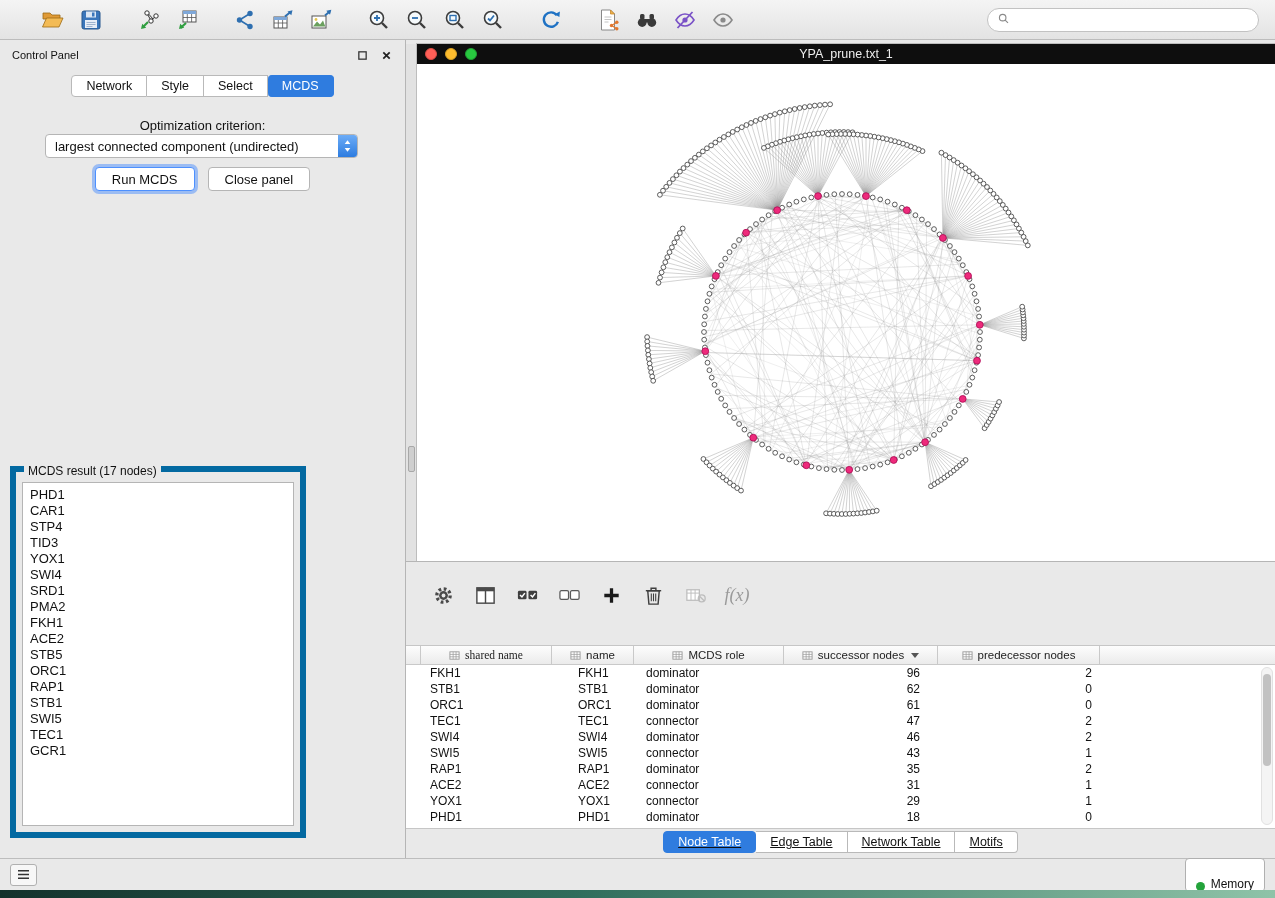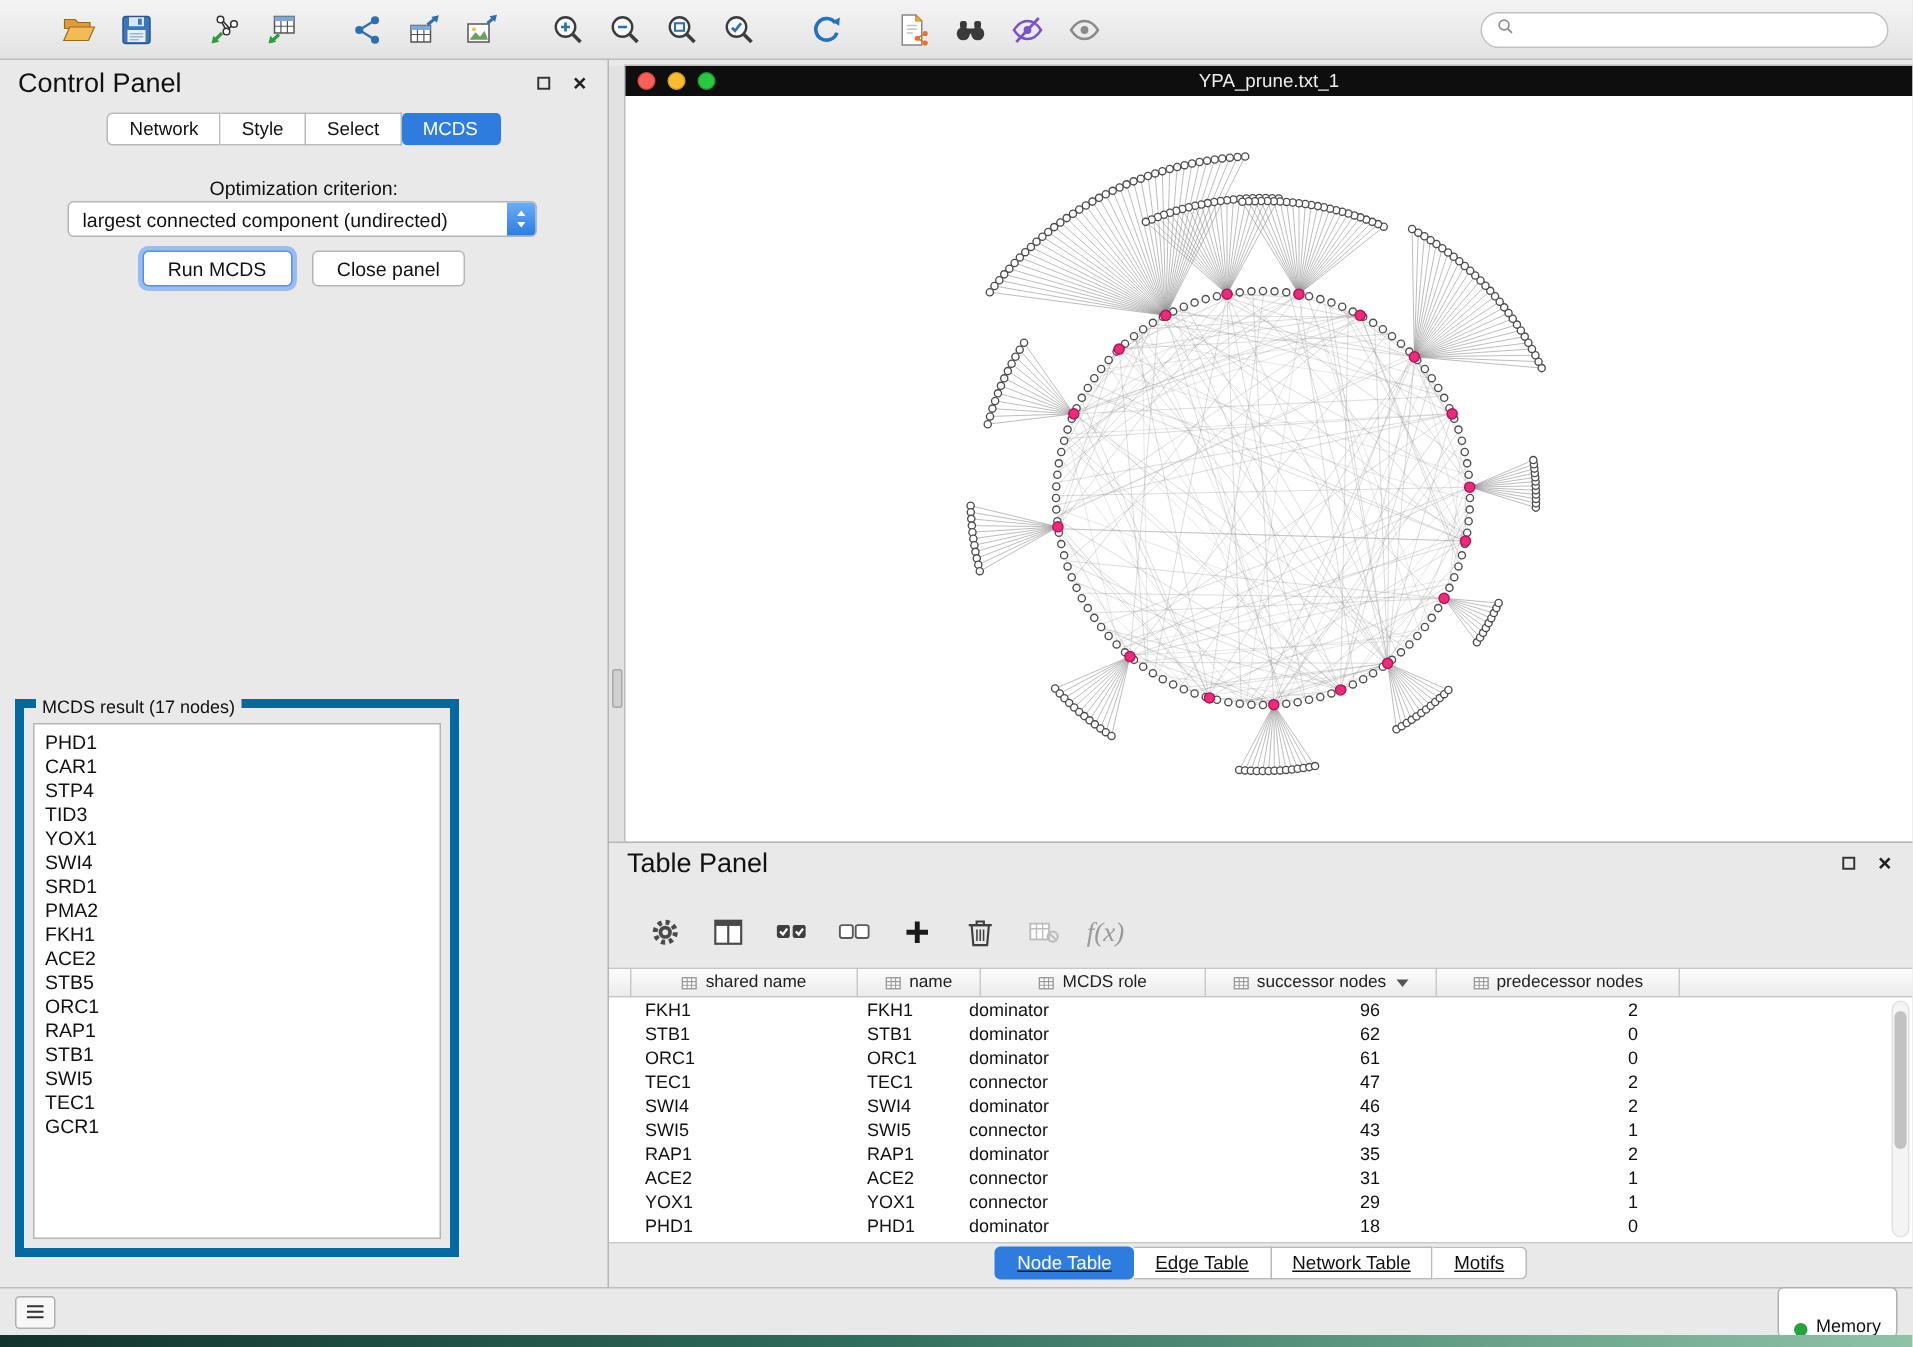--- a/index.html
+++ b/index.html
@@ -15,21 +15,21 @@
   .tool.grp{margin-left:28px;}
   .tool svg{width:24px;height:24px;}
   .toolbar-spacer{flex:1;}
   .search-box{width:272px;height:24px;background:#fff;border:1px solid #c2c2c2;border-radius:12px;
     display:flex;align-items:center;padding:0 9px;margin-right:6px;}
   .search-box input{border:none;outline:none;flex:1;font-size:12px;margin-left:6px;background:transparent;font-family:"Liberation Sans",sans-serif;}
 
   
   .control-panel{position:absolute;left:0;top:40px;width:406px;height:818px;background:#e9e9e9;border-right:1px solid #b5b5b5;}
   .cp-header{height:30px;display:flex;align-items:center;padding:0 12px;}
-  .panel-title{font-size:18px;text-align:center;}
+  .panel-title{font-size:11px;text-align:center;}
   .hdr-icons{margin-left:auto;display:flex;gap:11px;align-items:center;}
   .hdr-icon{width:13px;height:13px;display:flex;align-items:center;justify-content:center;}
 
   .seg-tabs{display:flex;justify-content:center;margin-top:5px;}
   .seg{height:22px;padding:0 14px;background:#fff;border:1px solid #b9b9b9;border-left:none;
     font-size:12.5px;display:flex;align-items:center;cursor:default;}
   .seg:first-child{border-left:1px solid #b9b9b9;border-radius:4px 0 0 4px;}
   .seg:last-child{border-radius:0 4px 4px 0;}
   .seg.active{background:#2f7cdf;border-color:#2f7cdf;color:#fff;border-radius:4px;position:relative;z-index:1;}
 
@@ -1035,35 +1035,20 @@
         <circle cx="489.8" cy="146.2" r="3.4" fill="#ee2a7b" stroke="#b3105a" stroke-width="0.9"></circle>
         <circle cx="551.1" cy="211.9" r="3.4" fill="#ee2a7b" stroke="#b3105a" stroke-width="0.9"></circle>
         <circle cx="560.0" cy="296.7" r="3.4" fill="#ee2a7b" stroke="#b3105a" stroke-width="0.9"></circle>
         <circle cx="476.7" cy="396.0" r="3.4" fill="#ee2a7b" stroke="#b3105a" stroke-width="0.9"></circle>
         <circle cx="389.3" cy="401.3" r="3.4" fill="#ee2a7b" stroke="#b3105a" stroke-width="0.9"></circle>
       </svg>
   </div>
 </div>
 
 <div class="table-panel">
-  <div class="tp-header">
-    <span class="panel-title">Table Panel</span>
-    <span class="hdr-icons">
-      <span class="hdr-icon">
-        <svg viewBox="0 0 12 12" width="11" height="11">
-            <rect x="2" y="2" width="8" height="8" fill="none" stroke="#333" stroke-width="1.4"></rect>
-          </svg>
-      </span>
-      <span class="hdr-icon">
-        <svg viewBox="0 0 12 12" width="11" height="11">
-            <path d="M2.5 2.5l7 7M9.5 2.5l-7 7" stroke="#222" stroke-width="1.9"></path>
-          </svg>
-      </span>
-    </span>
-  </div>
 
   <div class="tp-toolbar">
       <div class="tp-tool">
         <svg viewBox="0 0 24 24">
           <circle cx="12" cy="12" r="7" fill="none" stroke="#4a4a4a" stroke-width="3.4" stroke-dasharray="2.8 2.7"></circle>
           <circle cx="12" cy="12" r="4.6" fill="#4a4a4a"></circle>
           <circle cx="12" cy="12" r="2" fill="#e9e9e9"></circle>
         </svg>
       </div>
       <div class="tp-tool">
@@ -1108,21 +1093,21 @@
           <path d="M16 12.5l5 5" stroke="#bdbdbd" stroke-width="1.4"></path>
         </svg>
       </div>
       <div class="tp-tool">
         <span class="fx">f(x)</span>
       </div>
     </div>
 
   <div class="table-wrap">
     <div class="table-header-row">
-        <div class="th" style="width: 152px;">
+        <div class="th" style="width: 132px; font-family: Liberation Serif, serif;">
           <svg viewBox="0 0 12 12" width="11" height="11">
             <rect x="1" y="2" width="10" height="8" fill="#fff" stroke="#9a9a9a"></rect>
             <path d="M1 4.8h10M1 7.4h10M4.5 2v8M7.7 2v8" stroke="#9a9a9a" stroke-width="0.8"></path>
           </svg>
           <span>shared name</span>
         </div>
         <div class="th" style="width: 82px;">
           <svg viewBox="0 0 12 12" width="11" height="11">
             <rect x="1" y="2" width="10" height="8" fill="#fff" stroke="#9a9a9a"></rect>
             <path d="M1 4.8h10M1 7.4h10M4.5 2v8M7.7 2v8" stroke="#9a9a9a" stroke-width="0.8"></path>

